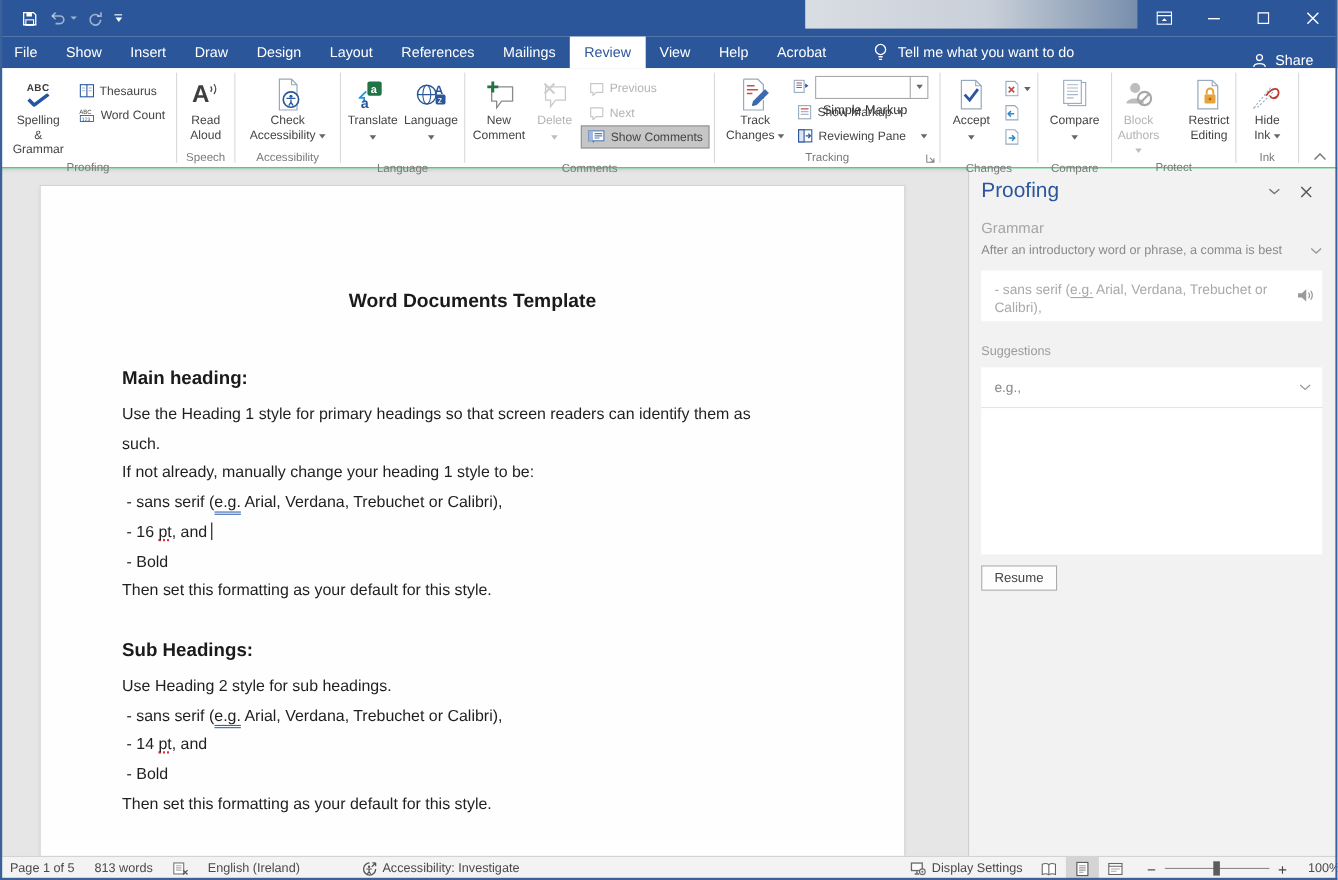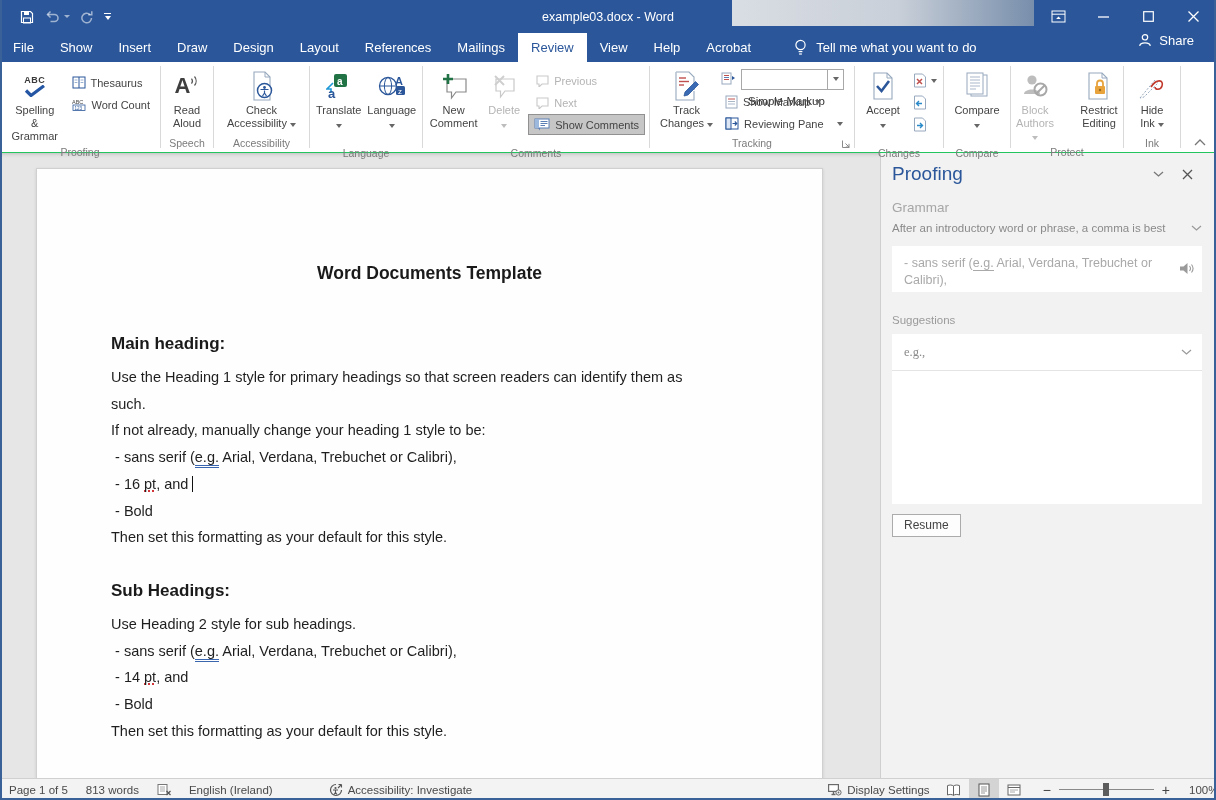--- a/index.html
+++ b/index.html
@@ -17,21 +17,21 @@
   .win-title { position:absolute; left:0; right:0; text-align:center; font-size:12.5px; color:#fff; pointer-events:none; }
   .blur-box { position:absolute; left:732px; top:0; width:302px; height:26px; background:linear-gradient(90deg, #e8e9ea 0%, #d7dade 55%, #7e93ad 100%); opacity:.92; }
   .win-controls { margin-left:auto; display:flex; height:33px; }
   .win-btn { width:45px; height:33px; display:flex; align-items:center; justify-content:center; cursor:pointer; }
 
   
   .tabbar { height:29px; background:#2b579a; display:flex; align-items:stretch; color:#fff; }
   .tab { padding:0 13px; font-size:13px; display:flex; align-items:center; cursor:pointer; }
   .tab.active { background:#fff; color:#2b579a; }
   .tellme { display:flex; align-items:center; gap:9px; margin-left:30px; font-size:13px; cursor:pointer; }
-  .share { margin-left:auto; display:flex; align-items:flex-start; gap:7px; font-size:13px; padding-right:22px; cursor:pointer; }
+  .share { margin-left:auto; display:flex; align-items:flex-end; gap:7px; font-size:13px; padding-right:22px; cursor:pointer; }
 
   
   .ribbon { height:91px; background:#fff; border-bottom:1px solid #22c55e; display:flex; align-items:stretch; position:relative; }
   .rgroup { display:flex; flex-direction:column; padding-top:3px; }
   .rgroup-content { flex:1; display:flex; align-items:flex-start; padding:1px 4px 0; }
   .rgroup-label { text-align:center; font-size:10.5px; color:#7b7b7b; padding:2px 0 3px; position:relative; }
   .rsep { width:1px; background:#d9d9d9; margin:4px 0; }
   .bigbtn { display:flex; flex-direction:column; align-items:center; padding:3px 5px 0; min-width:48px; cursor:pointer; border:1px solid transparent; }
   .bigbtn .bicon { height:32px; display:flex; align-items:center; justify-content:center; }
   .bigbtn .blabel { font-size:11px; line-height:13px; color:#444; text-align:center; white-space:pre-line; margin-top:2px; }
@@ -65,21 +65,21 @@
   .pane-head { display:flex; align-items:center; }
   .pane-title { font-size:19px; color:#2b579a; flex:1; }
   .pane-head .ph-icon { padding:0 9px; cursor:pointer; }
   .pane-section { font-size:13.5px; color:#a6a6a6; margin-top:15px; }
   .pane-issue { display:flex; align-items:center; margin-top:7px; }
   .pane-issue .itext { flex:1; font-size:11.5px; color:#8a8a8a; }
   .sentence-box { margin-top:12px; background:#fff; height:46px; padding:9px 26px 0 12px; position:relative; font-size:12.5px; color:#a9a9a9; line-height:17px; }
   .sentence-box .eg-u { border-bottom:1px solid #a9a9a9; }
   .speaker { position:absolute; right:7px; top:16px; cursor:pointer; }
   .sugg-label { font-size:11.5px; color:#9b9b9b; margin-top:22px; }
-  .sugg-box { margin-top:8px; background:#fff;font-family:Liberation Serif, serif; }
+  .sugg-box { margin-top:8px; background:#fff; }
   .sugg-row { height:37px; display:flex; align-items:center; padding:0 10px 0 12px; border-bottom:1px solid #e4e4e4; cursor:pointer; }
   .sugg-row .stext { flex:1; font-size:12.5px; color:#8a8a8a; }
   .sugg-empty { height:133px; }
   .resume-btn { margin-top:10px; display:inline-block; background:#fdfdfd; border:1px solid #ababab; font-size:12px; color:#444; padding:3px 11px 4px; cursor:pointer; }
 
   
   .statusbar { height:22px; background:#f3f3f3; border-top:1px solid #d0d0d0; display:flex; align-items:center; font-size:11.5px; color:#4a4a4a; }
   .sb-item { display:flex; align-items:center; gap:5px; padding:0 9px; height:100%; cursor:pointer; white-space:nowrap; }
   .sb-right { margin-left:auto; display:flex; align-items:center; height:100%; }
   .view-btn { width:30px; height:100%; display:flex; align-items:center; justify-content:center; cursor:pointer; }
@@ -117,21 +117,20 @@
       <svg width="14" height="14" viewBox="0 0 14 14">
           <path d="M11.5 8a4.8 4.8 0 11-1.4-3.4" fill="none" stroke="rgba(255,255,255,.55)" stroke-width="1.5"></path>
           <path d="M11.8 1.2v3.6H8.2" fill="none" stroke="rgba(255,255,255,.55)" stroke-width="1.5"></path>
         </svg>
     </span>
     <span class="qat-custom">
       <span class="bar"></span>
         <span class="tri"></span>
     </span>
   </div>
-  <div class="win-title">example03.docx  -  Word</div>
   <div class="blur-box"></div>
   <div class="win-controls">
     <span class="win-btn">
       <svg width="15" height="13" viewBox="0 0 15 13">
           <rect x="1" y="1" width="13" height="11" fill="none" stroke="#fff"></rect>
           <line x1="1" y1="4.2" x2="14" y2="4.2" stroke="#fff"></line>
           <path d="M7.5 6.5l2.4 2.6H5.1z" fill="#fff"></path>
         </svg>
     </span>
     <span class="win-btn">

